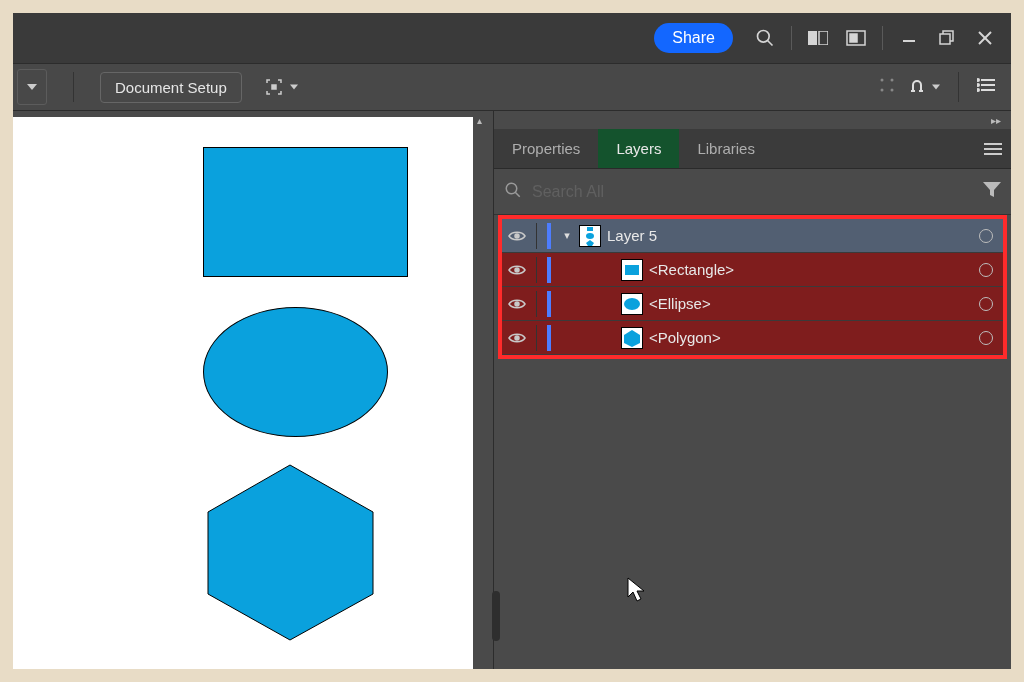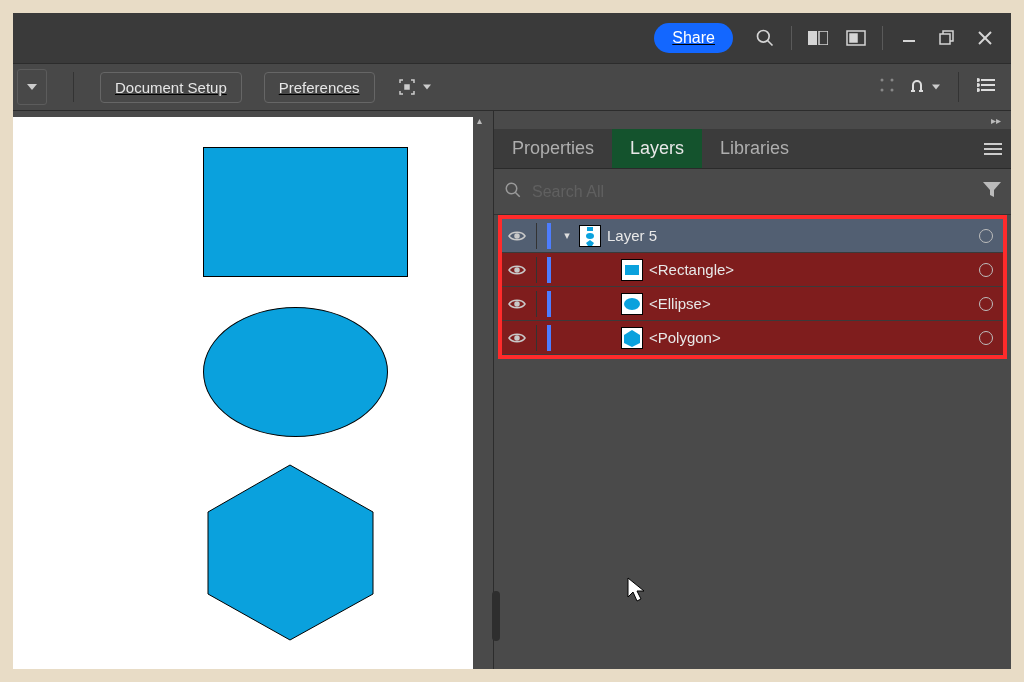--- a/index.html
+++ b/index.html
@@ -4,21 +4,20 @@
 <style>
   * { box-sizing: border-box; margin: 0; padding: 0; }
   html, body { width: 1024px; height: 682px; overflow: hidden; font-family: "Segoe UI", Arial, sans-serif; }
   body { background: #e8dcc6; position: relative; }
 
   .app-frame {
     position: absolute;
     top: 13px; left: 13px; right: 13px; bottom: 13px;
     background: #3a3a3a;
     overflow: hidden;
-    text-decoration: underline;
   }
 
   
   .title-bar {
     height: 50px;
     background: #3a3a3a;
     display: flex;
     justify-content: flex-end;
     align-items: center;
     padding-right: 8px;
@@ -99,21 +98,21 @@
     position:absolute; top:345px; left:190px; width:175px; height:180px;
   }
 
   
   .panel-col { flex:1; background:#4a4a4a; display:flex; flex-direction:column; border-left:1px solid #2c2c2c; }
   .panel-expand-row { height:18px; display:flex; justify-content:flex-end; align-items:center; padding-right:10px; color:#bbb; font-size:10px; }
   .tabs-row {
     height:40px; background:#3b3b3b; display:flex; align-items:stretch; border-bottom:1px solid #2a2a2a;
   }
   .tab {
-    padding: 0 18px; display:flex; align-items:center; color:#aeaeae; font-size:18px; cursor:pointer;
+    padding: 0 18px; display:flex; align-items:center; color:#aeaeae; font-size:15px; cursor:pointer;
     border-right:0;
   }
   .tab.active { background:#14532d; color:#e8e8e8; }
   .tab-spacer { flex:1; }
   .tab-menu { width:36px; display:flex; align-items:center; justify-content:center; color:#bbb; cursor:pointer; }
 
   .search-row {
     height:46px; display:flex; align-items:center; padding:0 10px; gap:10px;
     border-bottom:1px solid #333;
   }
@@ -207,21 +206,20 @@
 
   <div class="tool-row">
     <div class="tool-left">
       <div class="drop-caret">
         <svg width="10" height="10" viewBox="0 0 10 10" fill="currentColor">
             <polygon points="0,2 10,2 5,8"></polygon>
           </svg>
       </div>
       <div class="sep-v"></div>
       <button class="pill-btn">Document Setup</button>
-      <button class="pill-btn">Preferences</button>
       <div class="align-icon">
         <svg width="20" height="20" viewBox="0 0 20 20" fill="none" stroke="#ccc" stroke-width="1.5">
           <polyline points="6,3 3,3 3,6"></polyline>
             <polyline points="14,3 17,3 17,6"></polyline>
           <polyline points="6,17 3,17 3,14"></polyline>
             <polyline points="14,17 17,17 17,14"></polyline>
           <rect x="8" y="8" width="4" height="4" fill="#ccc"></rect>
         </svg>
         <svg width="8" height="8" viewBox="0 0 10 10" fill="#ccc">
             <polygon points="0,2 10,2 5,8"></polygon>

